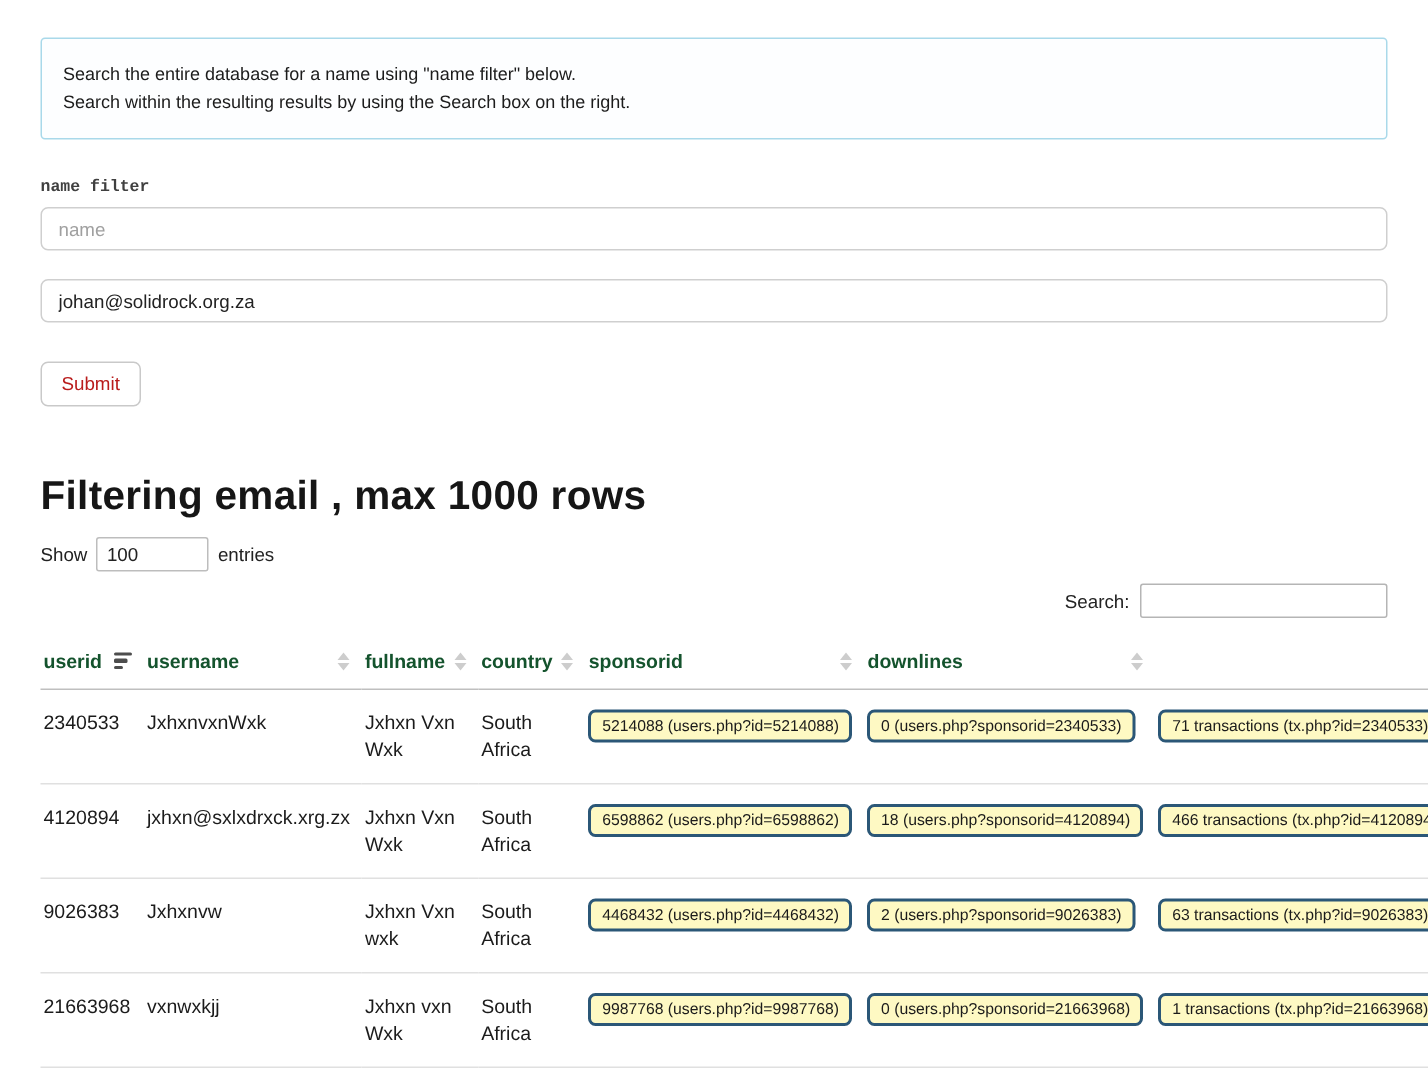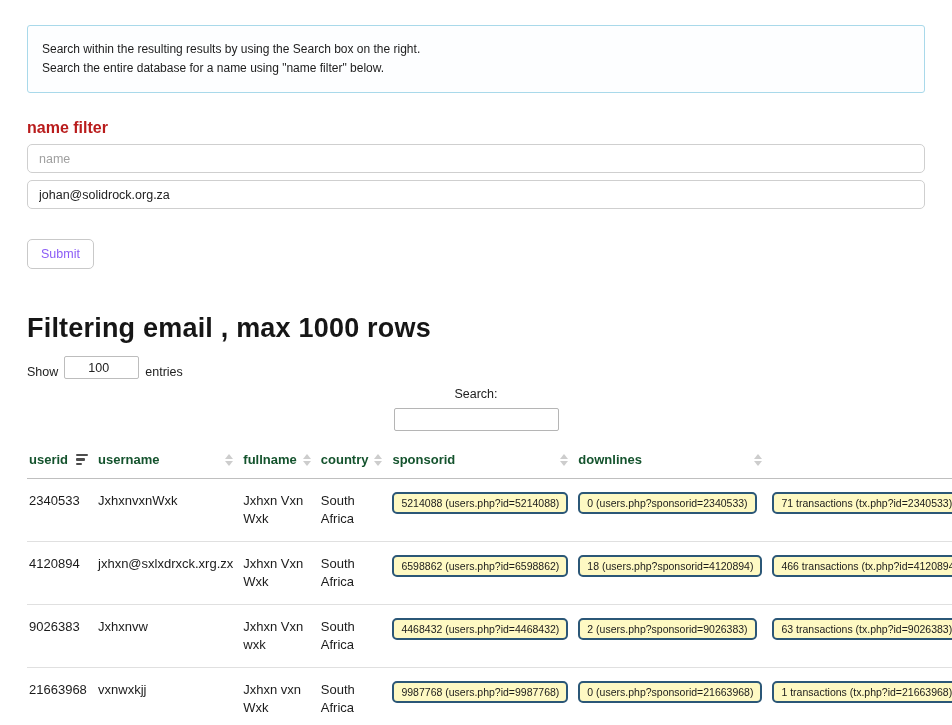--- a/index.html
+++ b/index.html
@@ -16,83 +16,82 @@
   .info-box {
     border: 1px solid #a9d9ea;
     background: #fdfeff;
     border-radius: 3px;
     padding: 14px 14px;
     margin-bottom: 26px;
   }
   .info-box p { font-size: 12px; line-height: 19px; color: #1c1c1c; }
 
   
-  .field-label { font-size: 16px; font-weight: bold; margin-bottom: 7px; color: #b91c1c; }
+  .field-label { font-size: 11px; font-weight: bold; margin-bottom: 7px; color: #404040; font-family: Liberation Mono, monospace; }
   .text-input {
     width: 100%;
     height: 29px;
     border: 1px solid #cfcfcf;
     border-radius: 5px;
     font-family: "Liberation Sans", sans-serif;
     font-size: 12.5px;
     color: #222;
     padding: 0 11px;
     outline: none;
     background: #fff;
-    margin-bottom: 7px;
+    margin-bottom: 19px;
   }
   .text-input::placeholder { color: #a0a0a0; }
 
   .submit-btn {
-    margin-top: 23px;
+    margin-top: 7px;
     background: #fff;
     border: 1px solid #c9c9c9;
     border-radius: 5px;
     font-family: "Liberation Sans", sans-serif;
     font-size: 12.5px;
-    color: #8b5cf6;
+    color: #b91c1c;
     padding: 7px 13px;
     cursor: pointer;
   }
 
   
   .results-heading {
     margin-top: 44px;
     font-size: 27px;
     font-weight: bold;
     color: #161616;
     letter-spacing: 0.2px;
   }
   .show-row {
     margin-top: 12px;
     display: flex;
-    align-items: flex-end;
+    align-items: center;
     gap: 6px;
     font-size: 12.5px;
     color: #222;
   }
   .show-input {
     width: 75px;
     height: 23px;
     border: 1px solid #bdbdbd;
     border-radius: 2px;
     font-family: "Liberation Sans", sans-serif;
     font-size: 12.5px;
-    padding: 0 23px;
+    padding: 0 6px;
     color: #222;
   }
   .search-row {
     display: flex;
     justify-content: flex-end;
     align-items: center;
     gap: 7px;
     font-size: 12.5px;
     margin-top: 8px;
     color: #222;
-    flex-direction: column;
   }
   .search-input {
     width: 165px;
     height: 23px;
     border: 1px solid #b5b5b5;
     border-radius: 2px;
     font-family: "Liberation Sans", sans-serif;
     font-size: 12.5px;
     padding: 0 6px;
   }
@@ -146,22 +145,22 @@
   .sort-bars i:nth-child(1) { width: 12px; }
   .sort-bars i:nth-child(2) { width: 9px; }
   .sort-bars i:nth-child(3) { width: 6px; }
 </style>
 </head>
 <body>
 
 <div class="page">
 
   <div class="info-box">
+    <p>Search the entire database for a name using "name filter" below.</p>
     <p>Search within the resulting results by using the Search box on the right.</p>
-    <p>Search the entire database for a name using "name filter" below.</p>
   </div>
 
   <div class="field-label">name filter</div>
   <input class="text-input" type="text" placeholder="name" style="">
 
   <input class="text-input" type="text" value="johan@solidrock.org.za" style="">
 
   <button class="submit-btn">Submit</button>
 
   <h1 class="results-heading">Filtering email , max 1000 rows</h1>

